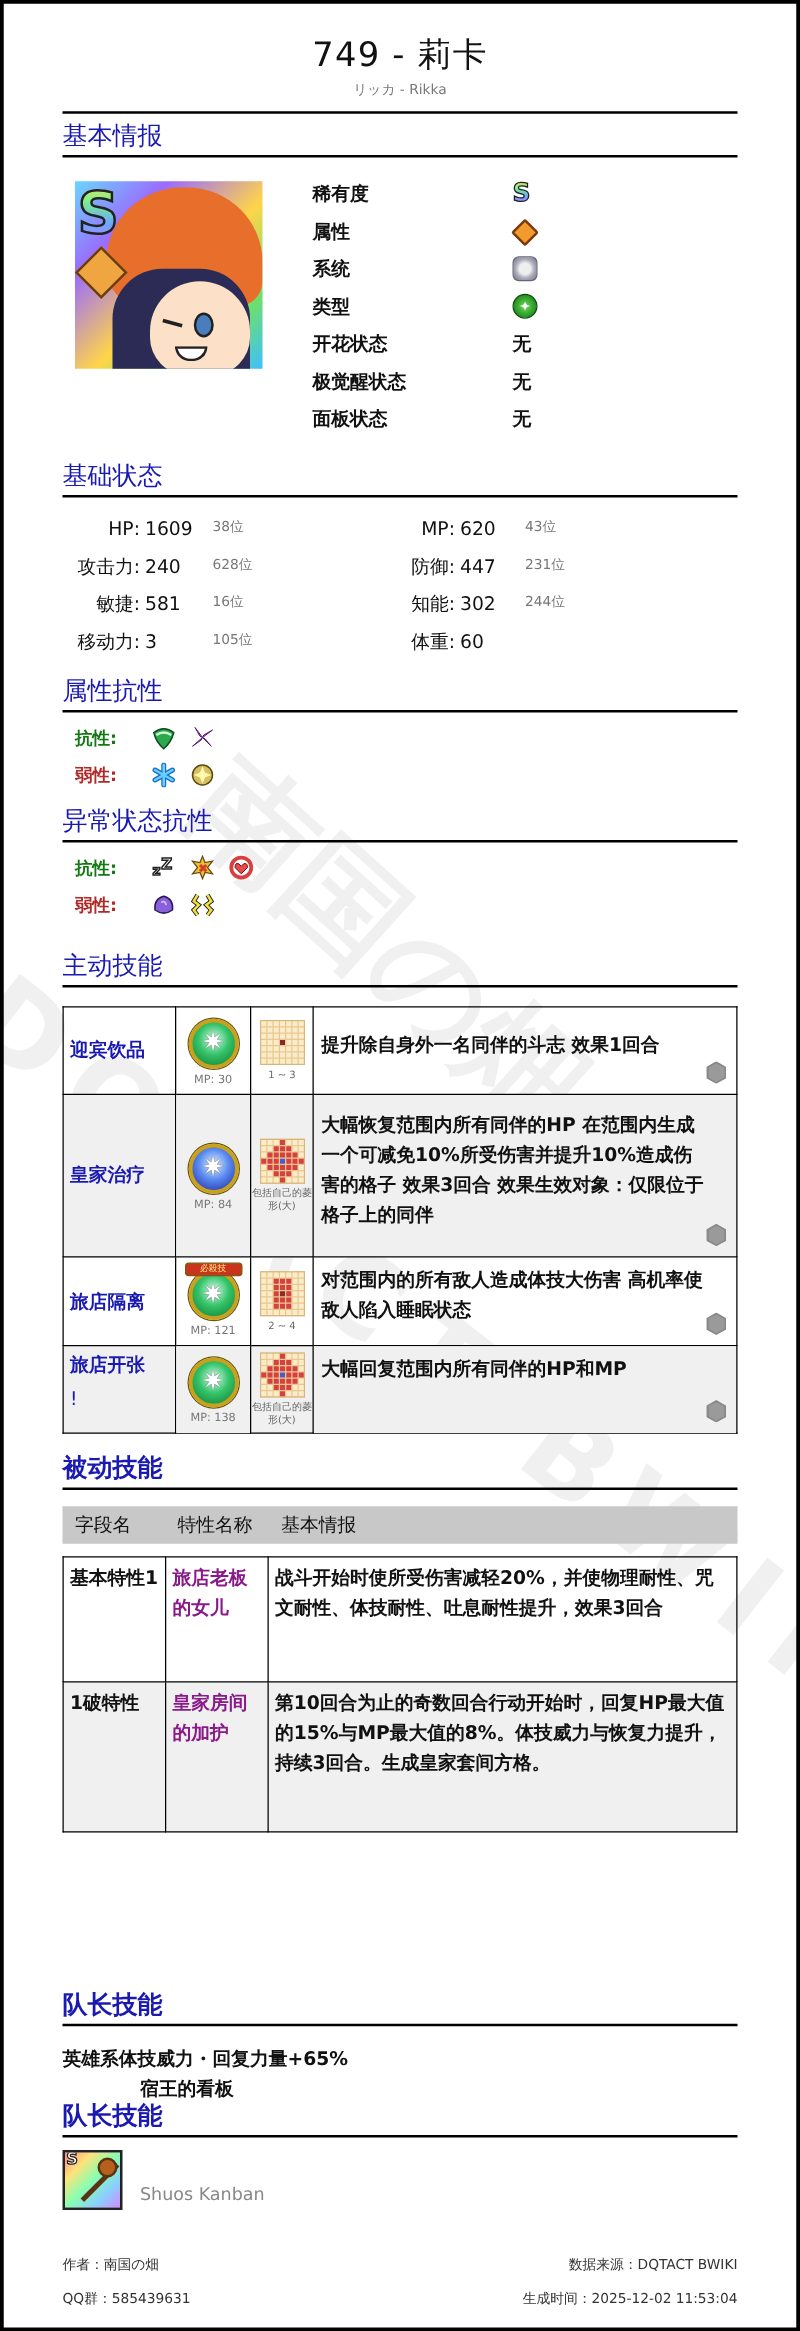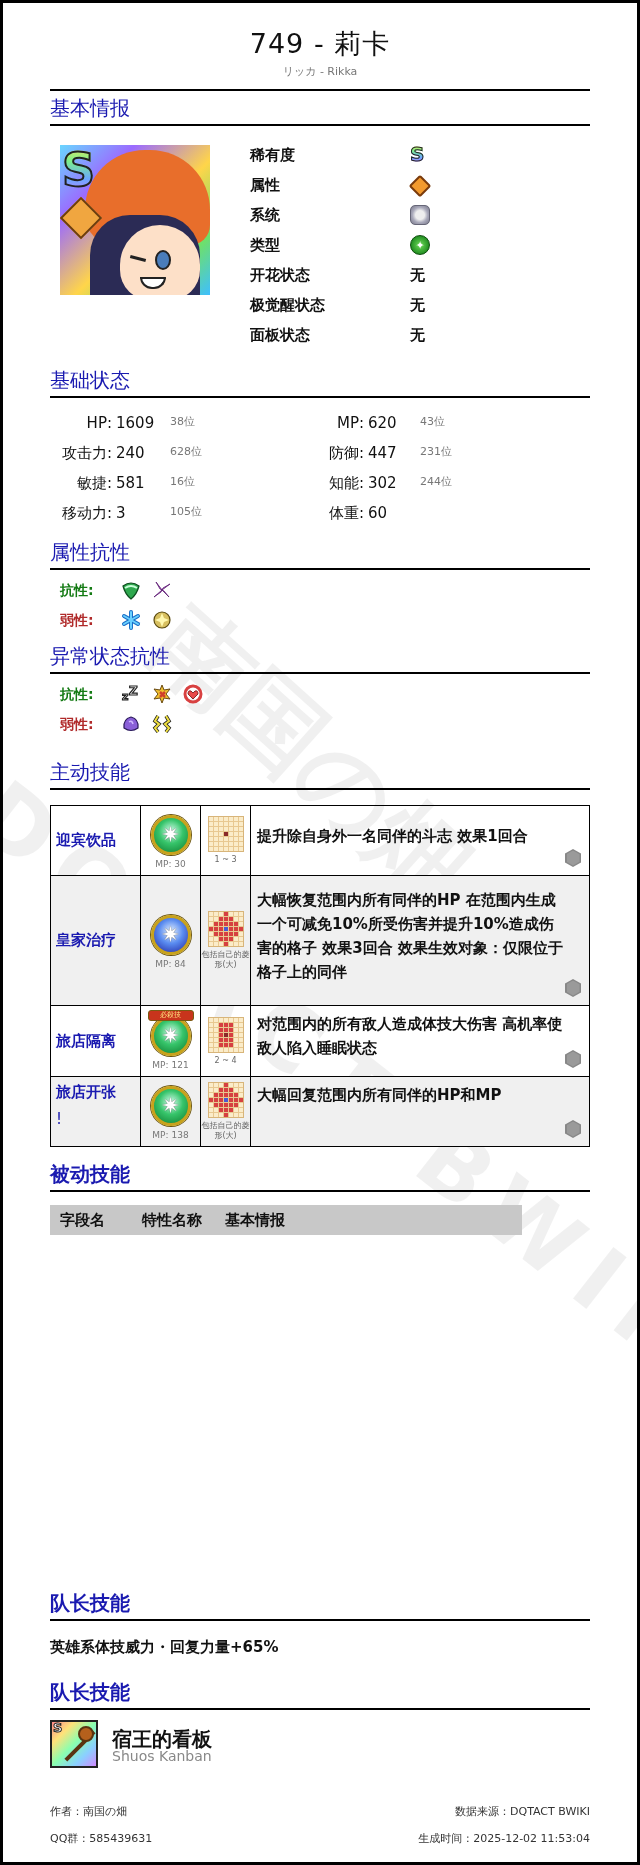--- a/index.html
+++ b/index.html
@@ -87,35 +87,35 @@
   .grid { width: 36px; height: 36px; margin: 0 auto; display: grid; grid-template-columns: repeat(7, 1fr); grid-template-rows: repeat(7, 1fr); gap: 1px; background: #e8c890; border: 1px solid #d8b57a; }
   .grid i { display: block; background: #fbecc9; }
   .grid i.r { background: #d64040; }
   .grid i.c { background: #8a2a2a; }
   .grid i.b { background: #4a5ad0; }
   .range-txt { font-size: 8px; color: #666; margin-top: 3px; line-height: 10px; }
   .hex { position: absolute; right: 8px; bottom: 8px; width: 16px; height: 18px; background: #888; clip-path: polygon(50% 0, 100% 25%, 100% 75%, 50% 100%, 0 75%, 0 25%); }
   .hex::after { content: ""; position: absolute; left: 1.5px; top: 1.5px; width: 13px; height: 15px; background: #9a9a9a; clip-path: polygon(50% 0, 100% 25%, 100% 75%, 50% 100%, 0 75%, 0 25%); }
 
   
-  .passive-head { position: absolute; left: 0; top: 1205px; width: 472px; height: 30px; background: #c8c8c8; font-size: 15px; font-weight: bold; }
+  .passive-head { position: absolute; left: 0; top: 1205px; width: 540px; height: 30px; background: #c8c8c8; font-size: 15px; font-weight: normal; }
   .passive-head span { position: absolute; top: 6px; }
   .passive { position: absolute; left: 0; top: 1245px; width: 540px; border-collapse: collapse; }
   .passive td { border: 1.5px solid #000; vertical-align: top; font-size: 15px; font-weight: bold; line-height: 24px; padding: 4px 5px 10px 5px; }
   .passive tr.alt td { background: #f0f0f0; }
   .pa-field { width: 82px; }
   .pa-name { width: 82px; color: #8a1a8a; }
 
   .leader-text { position: absolute; left: 0; top: 1638px; font-size: 15px; font-weight: bold; }
 
   .equip-icon { position: absolute; left: 0; top: 1720px; width: 48px; height: 48px; border: 2px solid #222; background: linear-gradient(135deg, #ff8a8a, #ffe27a, #8affb0, #8ad0ff, #d08aff); overflow: hidden; }
   .equip-icon .staff { position: absolute; left: 8px; top: 22px; width: 40px; height: 4px; background: #5a3410; transform: rotate(-45deg); }
   .equip-icon .head { position: absolute; left: 26px; top: 4px; width: 16px; height: 16px; border-radius: 50%; background: #b5601c; border: 2px solid #5a3410; }
   .equip-icon .s { position: absolute; left: 1px; top: -2px; font-size: 13px; font-weight: bold; color: #fff; -webkit-text-stroke: 1px #222; }
-  .equip-name { position: absolute; left: 62px; top: 1726px; font-size: 20px; font-weight: bold; }
+  .equip-name { position: absolute; left: 62px; top: 1662px; font-size: 15px; font-weight: bold; }
   .equip-sub { position: absolute; left: 62px; top: 1748px; font-size: 14px; color: #888; }
 
   .foot { position: absolute; font-size: 11px; color: #333; }
   .foot.r { text-align: right; }
 </style>
 </head>
 <body>
 
 <div class="frame"></div>
 <div class="watermark wm1">南国の畑</div>
@@ -563,20 +563,30 @@
   </div>
 
   <div class="passive-head">
     <span style="left:10px;">字段名</span>
     <span style="left:92px;">特性名称</span>
     <span style="left:175px;">基本情报</span>
   </div>
 
   <table class="passive">
     <tbody>
+        <tr style="height:100px;">
+      <td class="pa-field">基本特性1</td>
+      <td class="pa-name">旅店老板的女儿</td>
+      <td>战斗开始时使所受伤害减轻20%，并使物理耐性、咒文耐性、体技耐性、吐息耐性提升，效果3回合</td>
+    </tr>
+    <tr class="alt" style="height:120px;">
+      <td class="pa-field">1破特性</td>
+      <td class="pa-name">皇家房间的加护</td>
+      <td>第10回合为止的奇数回合行动开始时，回复HP最大值的15%与MP最大值的8%。体技威力与恢复力提升，持续3回合。生成皇家套间方格。</td>
+    </tr>
   </tbody>
     </table>
 
   <div class="section-head bold" style="top:1595px;">
     <span>队长技能</span>
   </div>
   <div class="leader-text">英雄系体技威力・回复力量+65%</div>
 
   <div class="section-head bold" style="top:1684px;">
     <span>队长技能</span>

